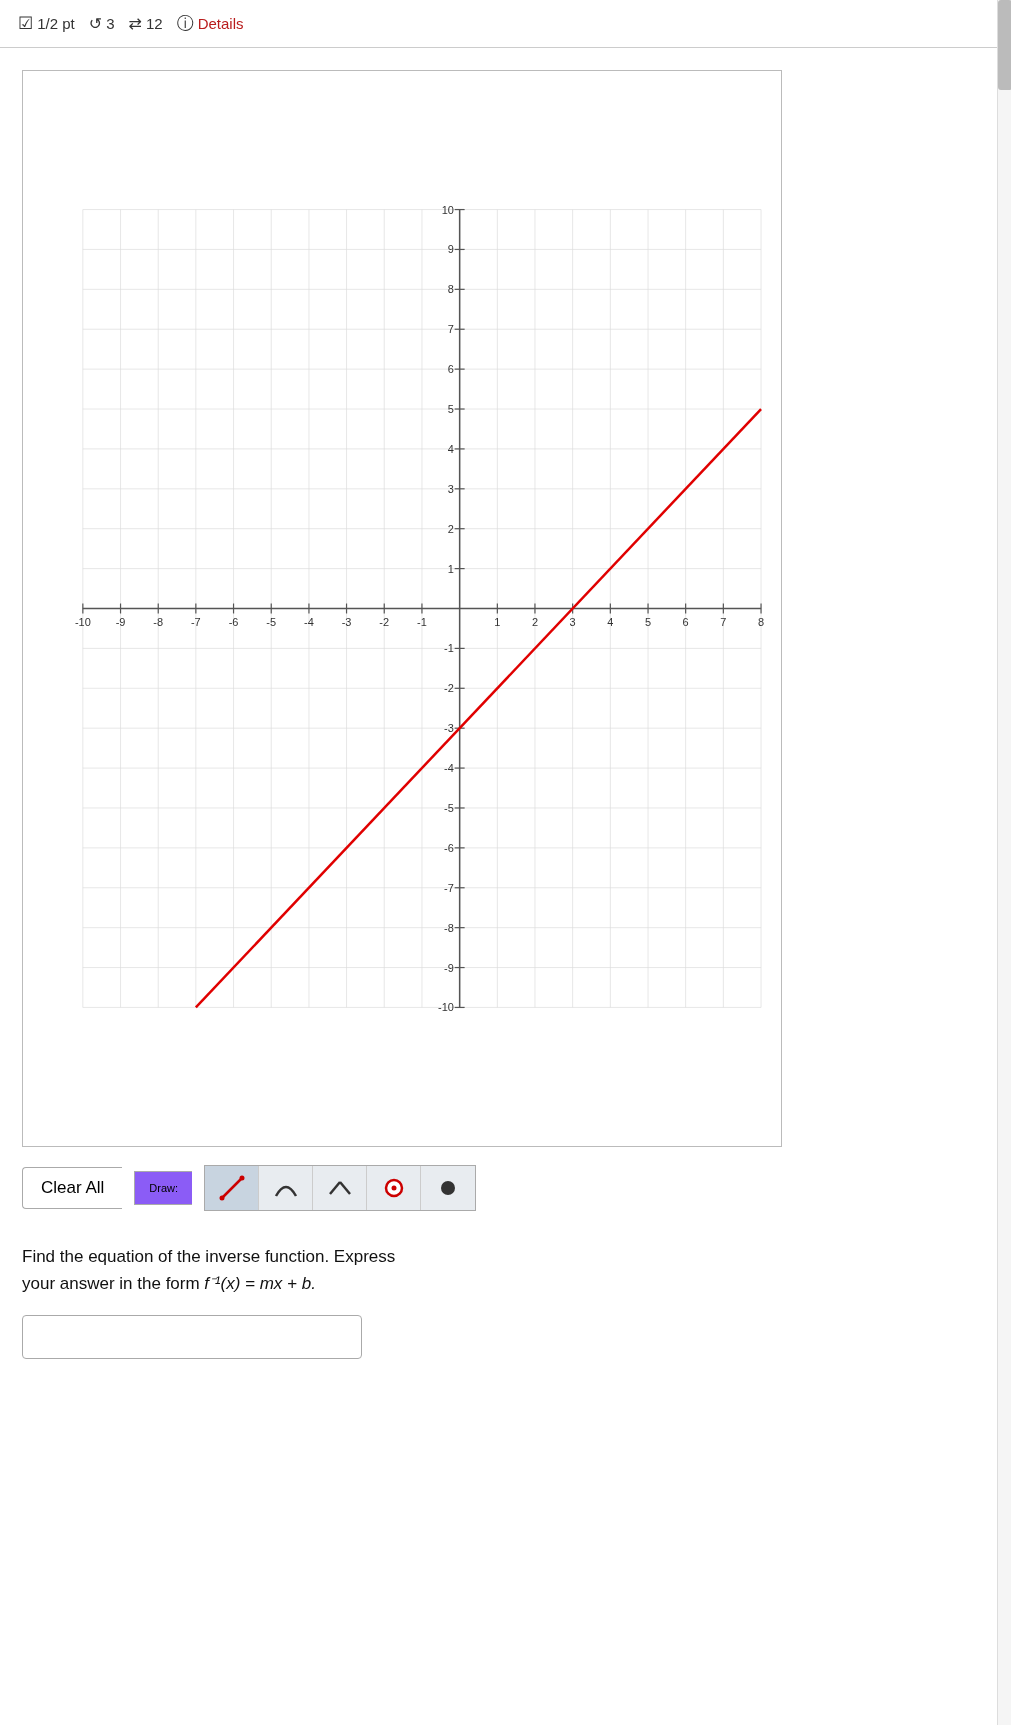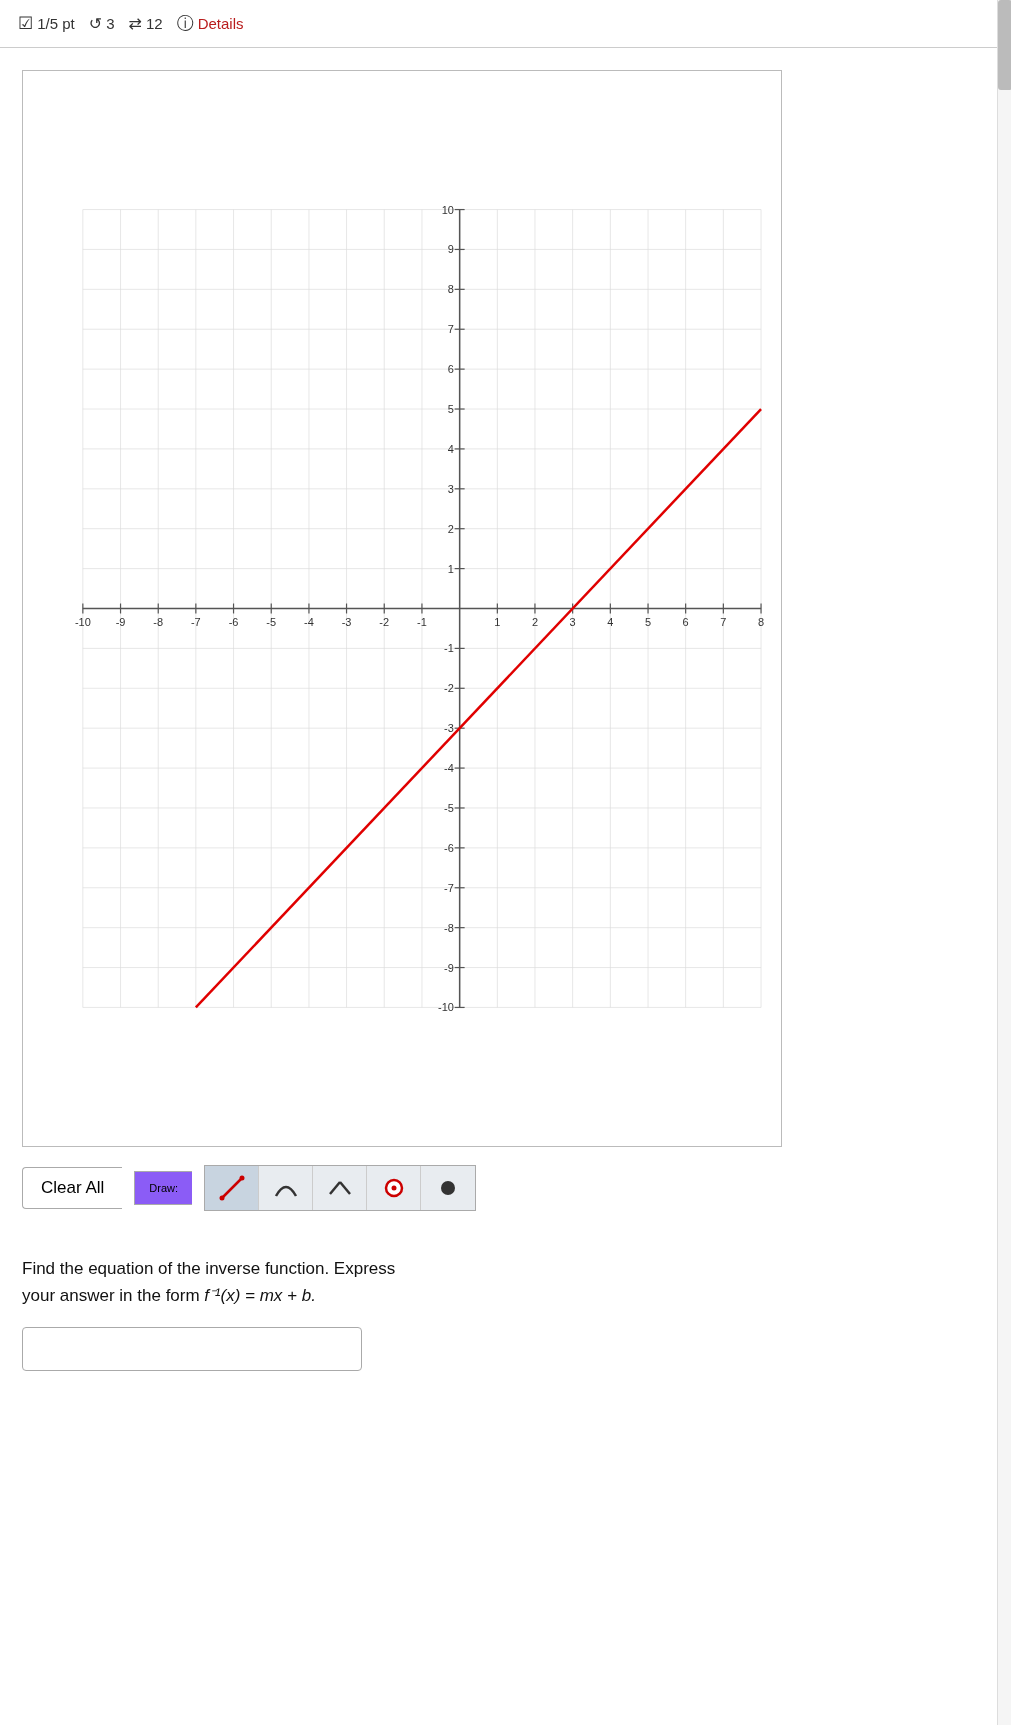--- a/index.html
+++ b/index.html
@@ -88,21 +88,21 @@
       border-right: 1px solid #ccc;
     }
     .tool-btn:last-child { border-right: none; }
     .tool-btn.active {
       background: #c8d4e0;
     }
     .tool-btn svg {
       pointer-events: none;
     }
     .inverse-section {
-      margin-top: 36px;
+      margin-top: 24px;
       padding: 0 0 10px 0;
     }
     .inverse-text {
       font-size: 17px;
       color: #111;
       line-height: 1.6;
       margin-bottom: 18px;
     }
     .answer-input {
       width: 340px;
@@ -137,21 +137,21 @@
     }
   </style>
 </head>
 <body>
 
 <div class="page-wrapper">
 
   <div class="header">
     <div class="header-item">
       <span style="font-size:17px;">☑</span>
-      <span style="font-size:15px;">1/5 pt</span>
+      <span style="font-size:15px;">1/2 pt</span>
     </div>
     <div class="header-item">
       <span style="font-size:16px;">↺</span>
       <span>3</span>
     </div>
     <div class="header-item">
       <span style="font-size:16px;">⇄</span>
       <span>12</span>
     </div>
     <div class="header-item" style="cursor:pointer;">

